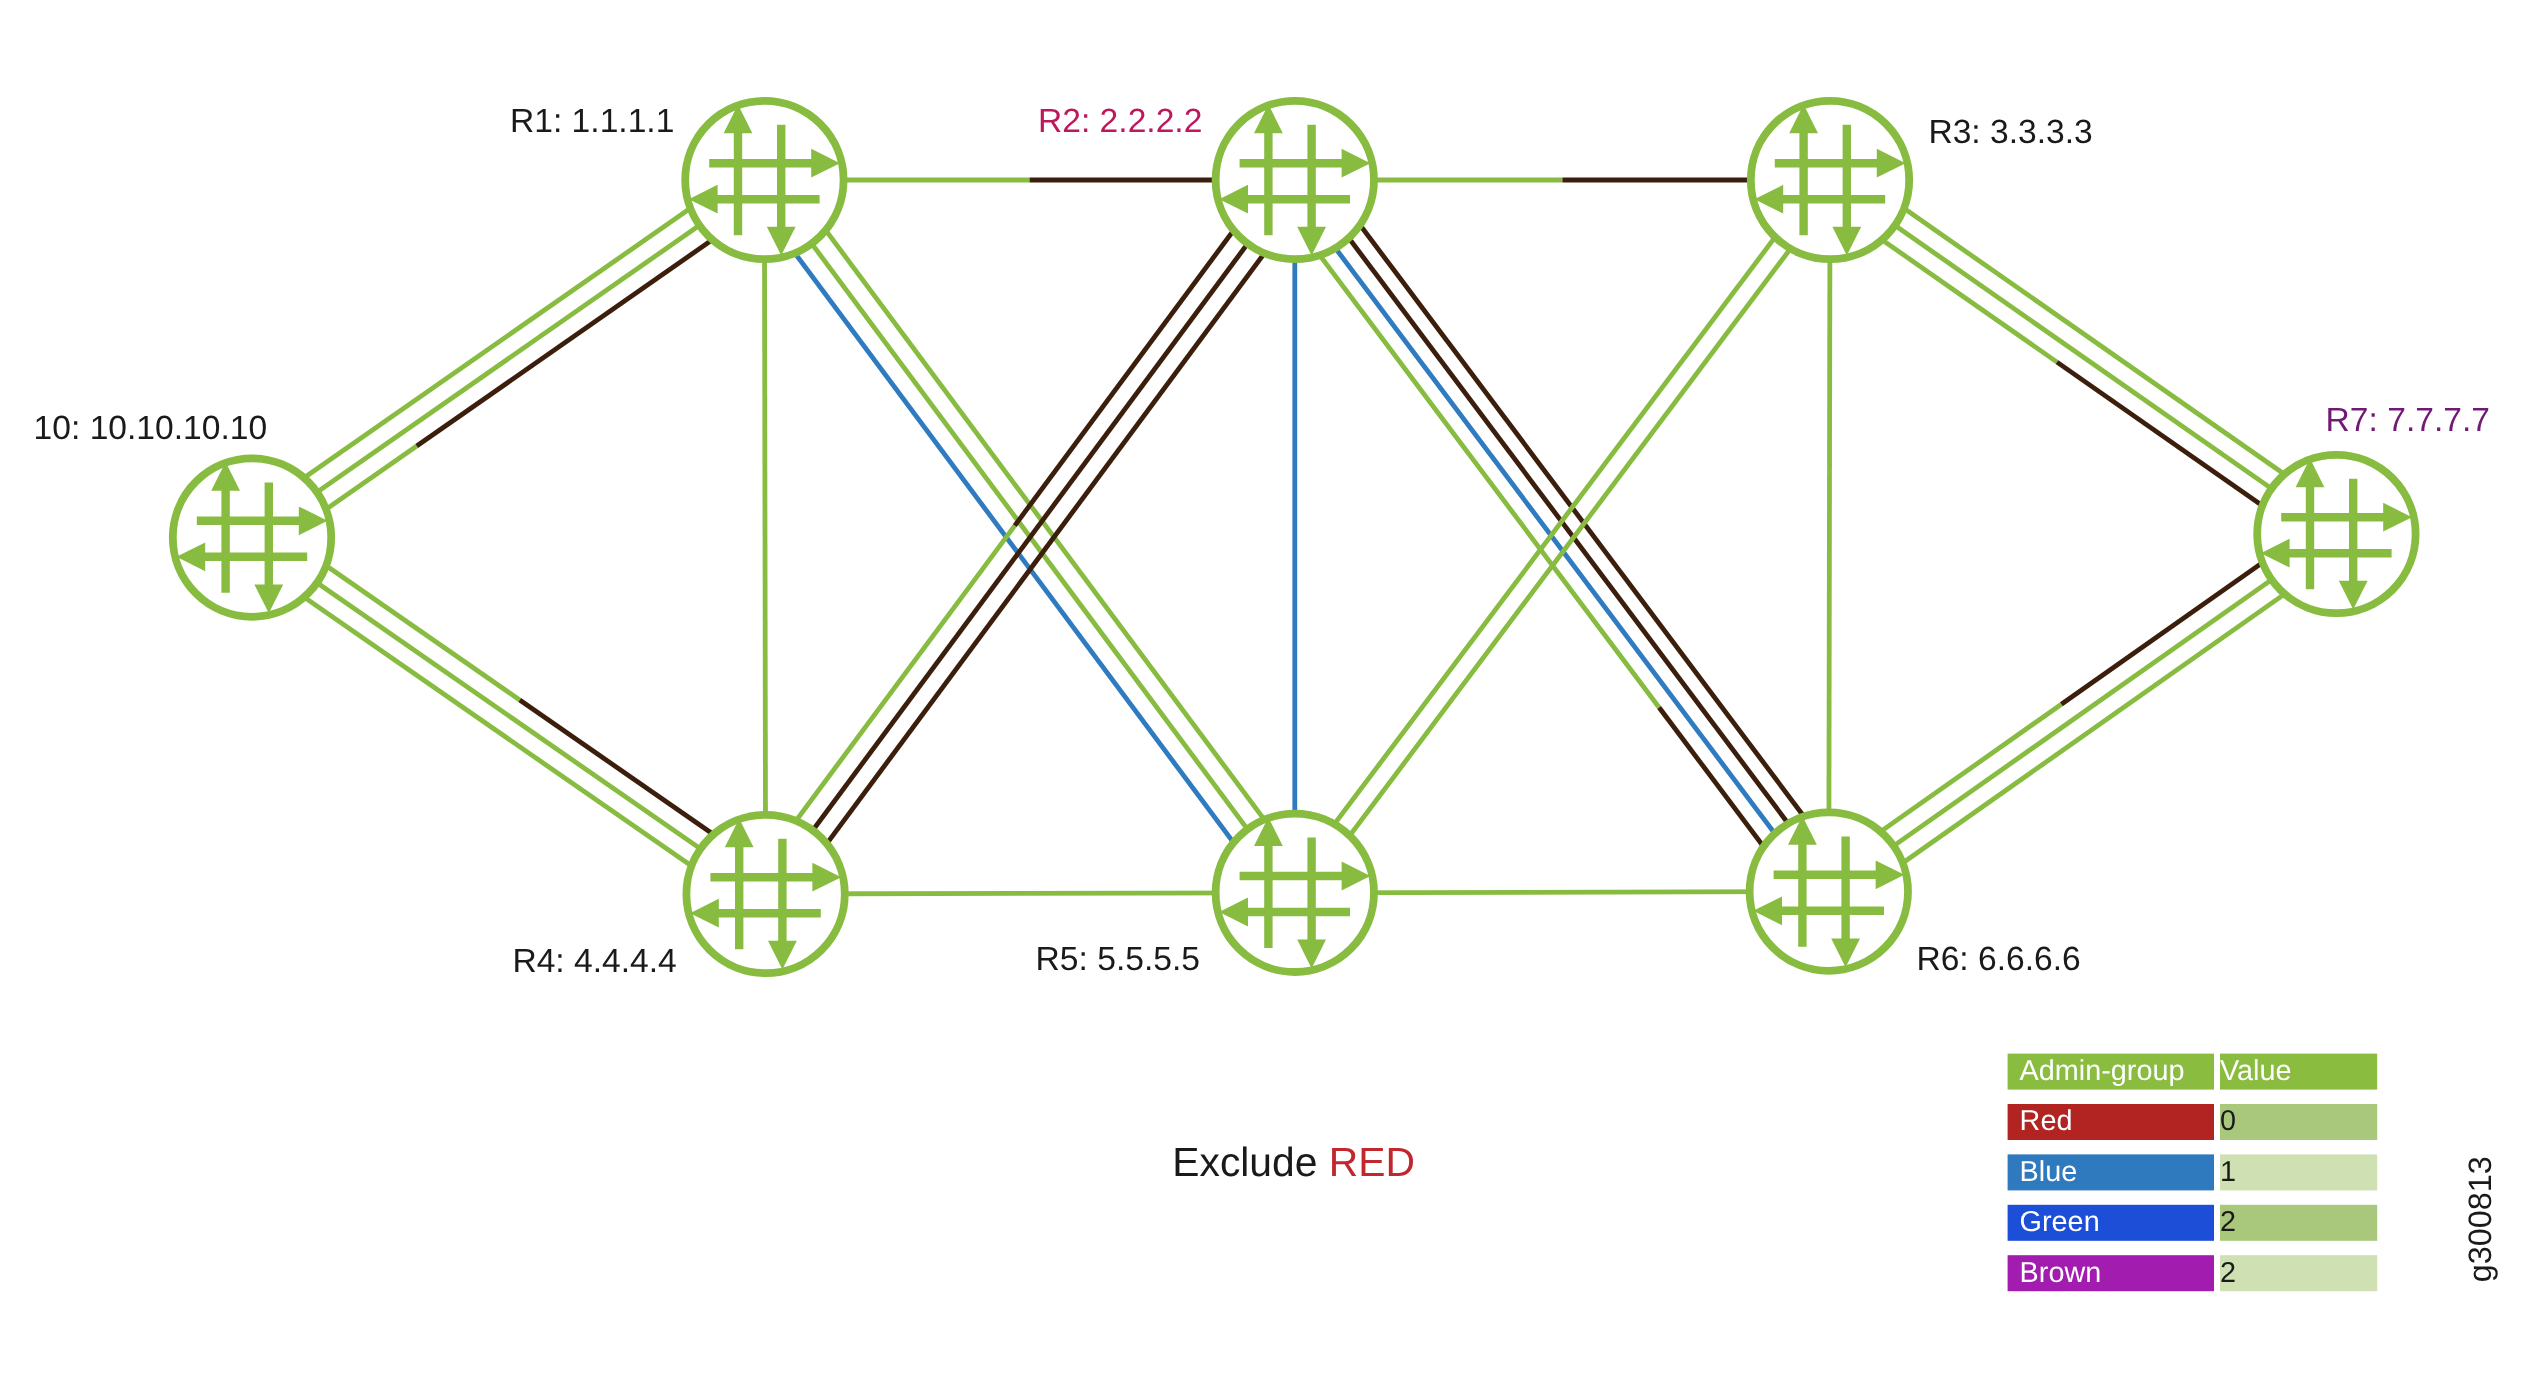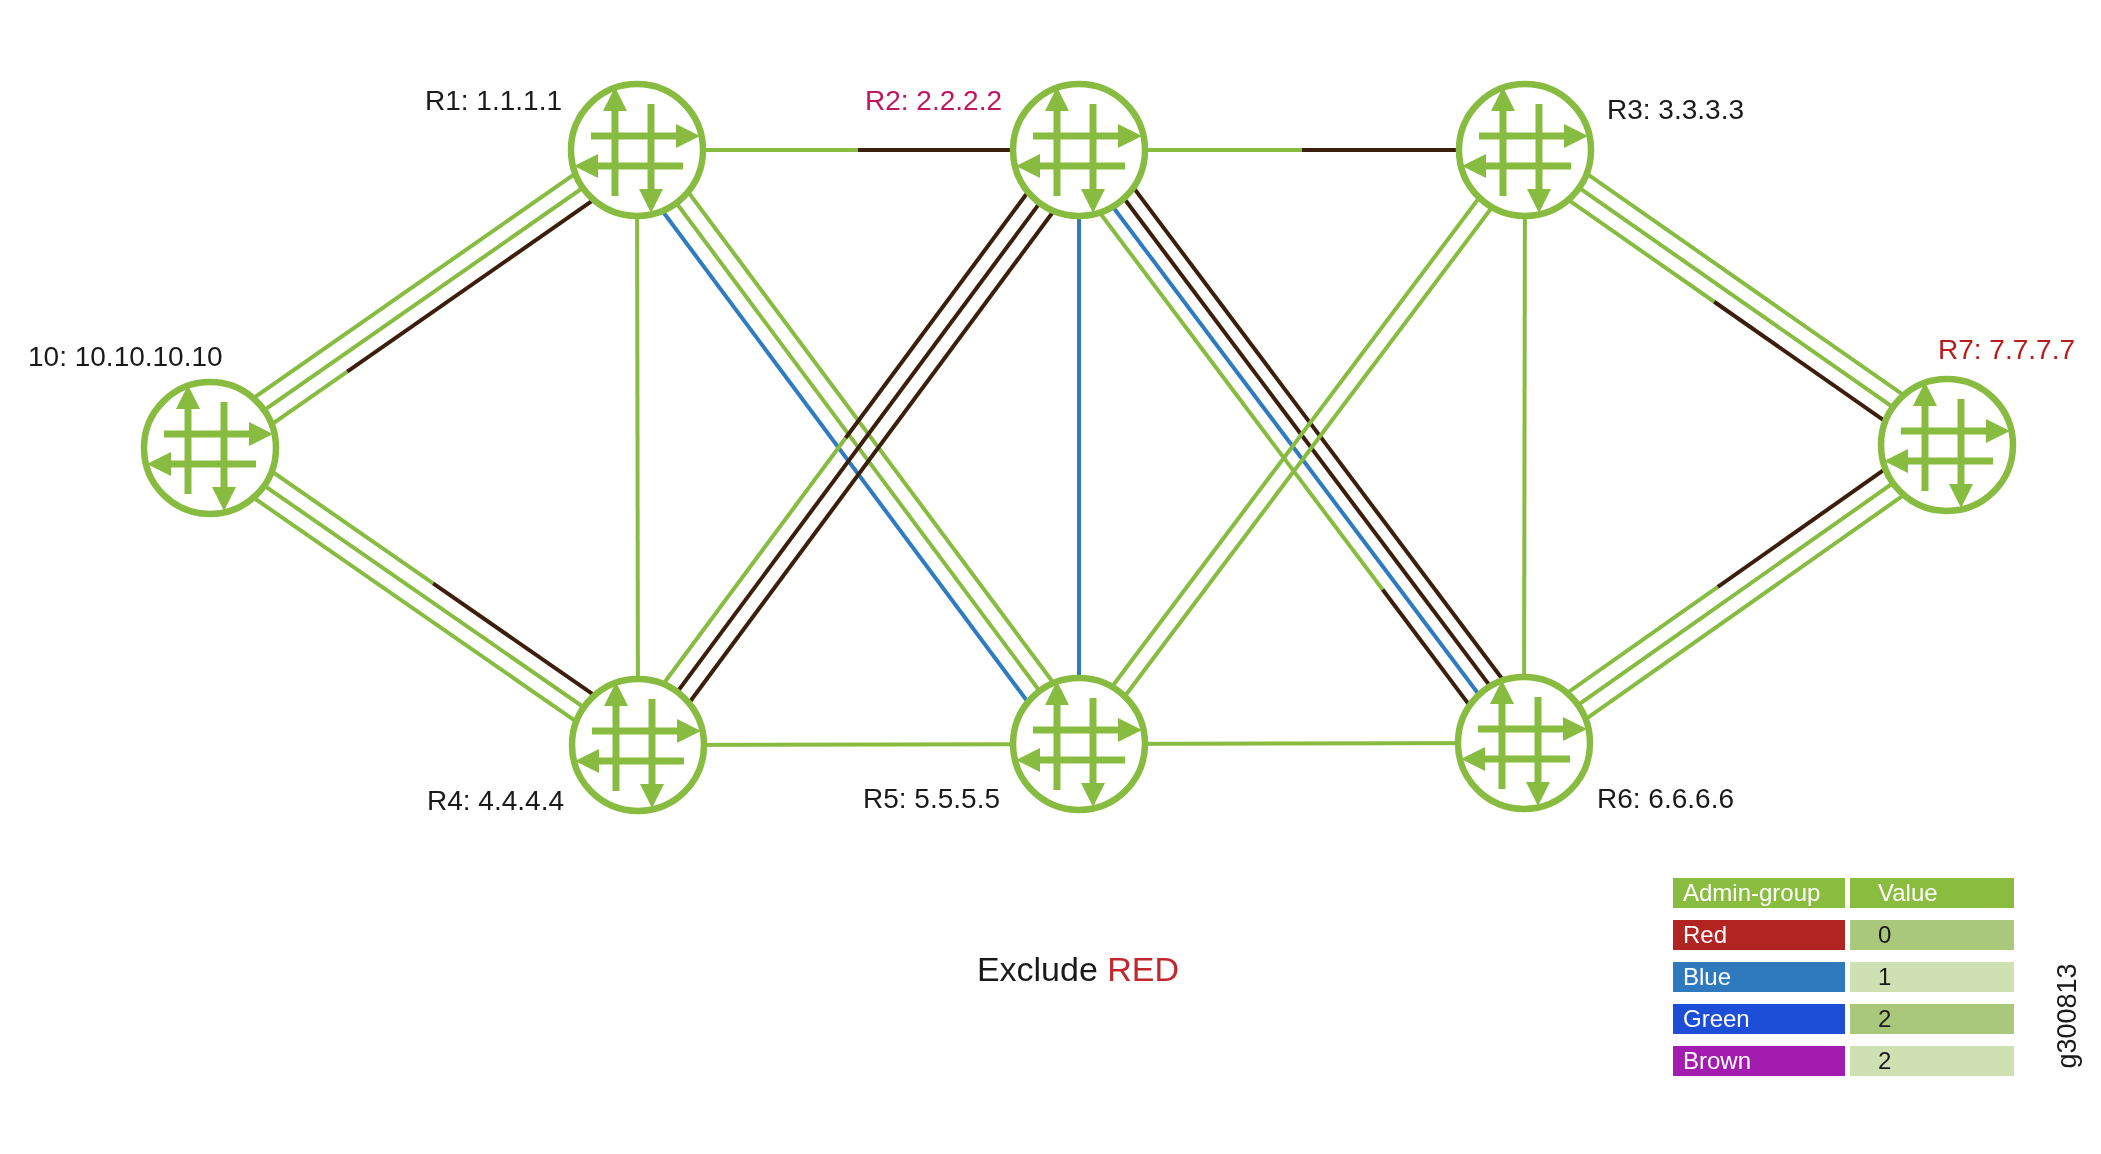--- a/index.html
+++ b/index.html
@@ -7,21 +7,21 @@
   #canvas{position:relative;width:2101px;height:1154px;background:#ffffff;overflow:hidden;}
   #topology-svg{position:absolute;left:0;top:0;}
   .node-label{position:absolute;font-size:28px;color:#1a1a1a;white-space:nowrap;line-height:30px;}
   .annotation{position:absolute;left:878px;top:953px;width:400px;text-align:center;
               font-size:34px;line-height:33px;color:#1a1a1a;}
   .annotation .red-word{font-weight:400;}
   .legend{position:absolute;left:1673px;top:878px;}
   .legend-row{display:flex;margin-bottom:12px;}
   .legend-cell{font-size:24px;line-height:30px;height:30px;box-sizing:border-box;}
   .legend-name{width:172px;padding-left:10px;color:#ffffff;margin-right:5px;}
-  .legend-value{width:164px;padding-left:28px;color:#1a1a1a;}
+  .legend-value{width:131px;padding-left:0;color:#1a1a1a;}
   .legend-header .legend-name,.legend-header .legend-value{color:#ffffff;}
   .figure-id{position:absolute;left:1967px;top:1001px;width:200px;height:30px;
              text-align:center;font-size:27px;color:#1a1a1a;
              transform:rotate(-90deg);transform-origin:center center;white-space:nowrap;}
 </style>
 </head>
 <body>
 
 <div id="canvas">
 
@@ -155,21 +155,21 @@
       </g>
     </svg>
 
   <div class="node-label" style="left: 28px; top: 342px; color: rgb(26, 26, 26);">10: 10.10.10.10</div>
   <div class="node-label" style="left: 425px; top: 86px; color: rgb(26, 26, 26);">R1: 1.1.1.1</div>
   <div class="node-label" style="left: 865px; top: 86px; color: #be185d;">R2: 2.2.2.2</div>
   <div class="node-label" style="left: 1607px; top: 95px; color: rgb(26, 26, 26);">R3: 3.3.3.3</div>
   <div class="node-label" style="left: 427px; top: 786px; color: rgb(26, 26, 26);">R4: 4.4.4.4</div>
   <div class="node-label" style="left: 863px; top: 784px; color: rgb(26, 26, 26);">R5: 5.5.5.5</div>
   <div class="node-label" style="left: 1597px; top: 784px; color: rgb(26, 26, 26);">R6: 6.6.6.6</div>
-  <div class="node-label" style="left: 1938px; top: 335px; color: #b91c1c;">R7: 7.7.7.7</div>
+  <div class="node-label" style="left: 1938px; top: 335px; color: #701a75;">R7: 7.7.7.7</div>
 
   <div class="annotation">
     <div>
       <span>Exclude</span>
       <span class="red-word" style="color: rgb(193, 39, 45);">RED</span>
     </div>
   </div>
 
   <div class="legend">
     <div class="legend-row legend-header">

